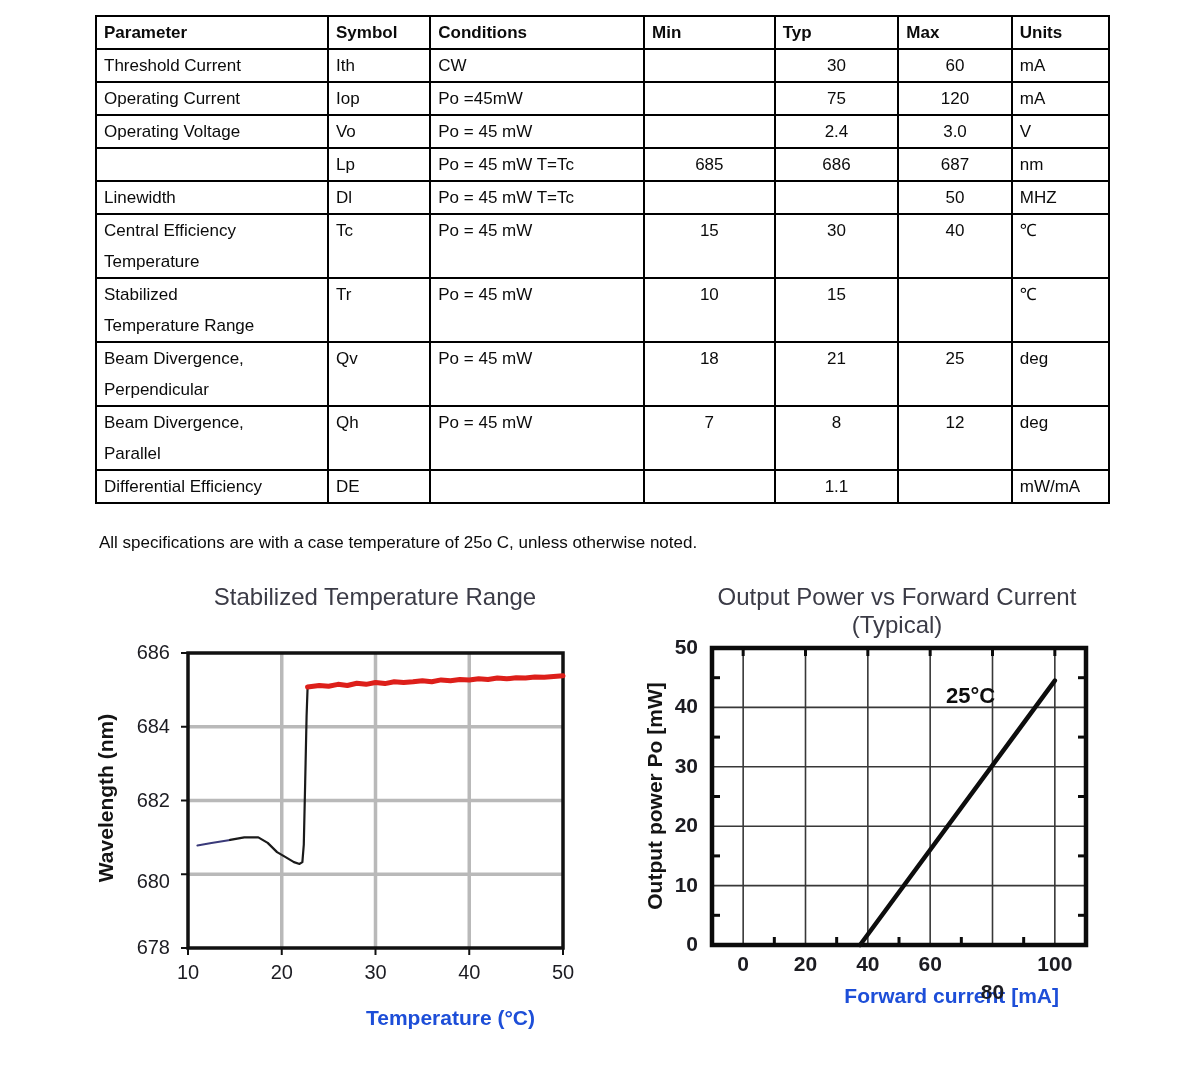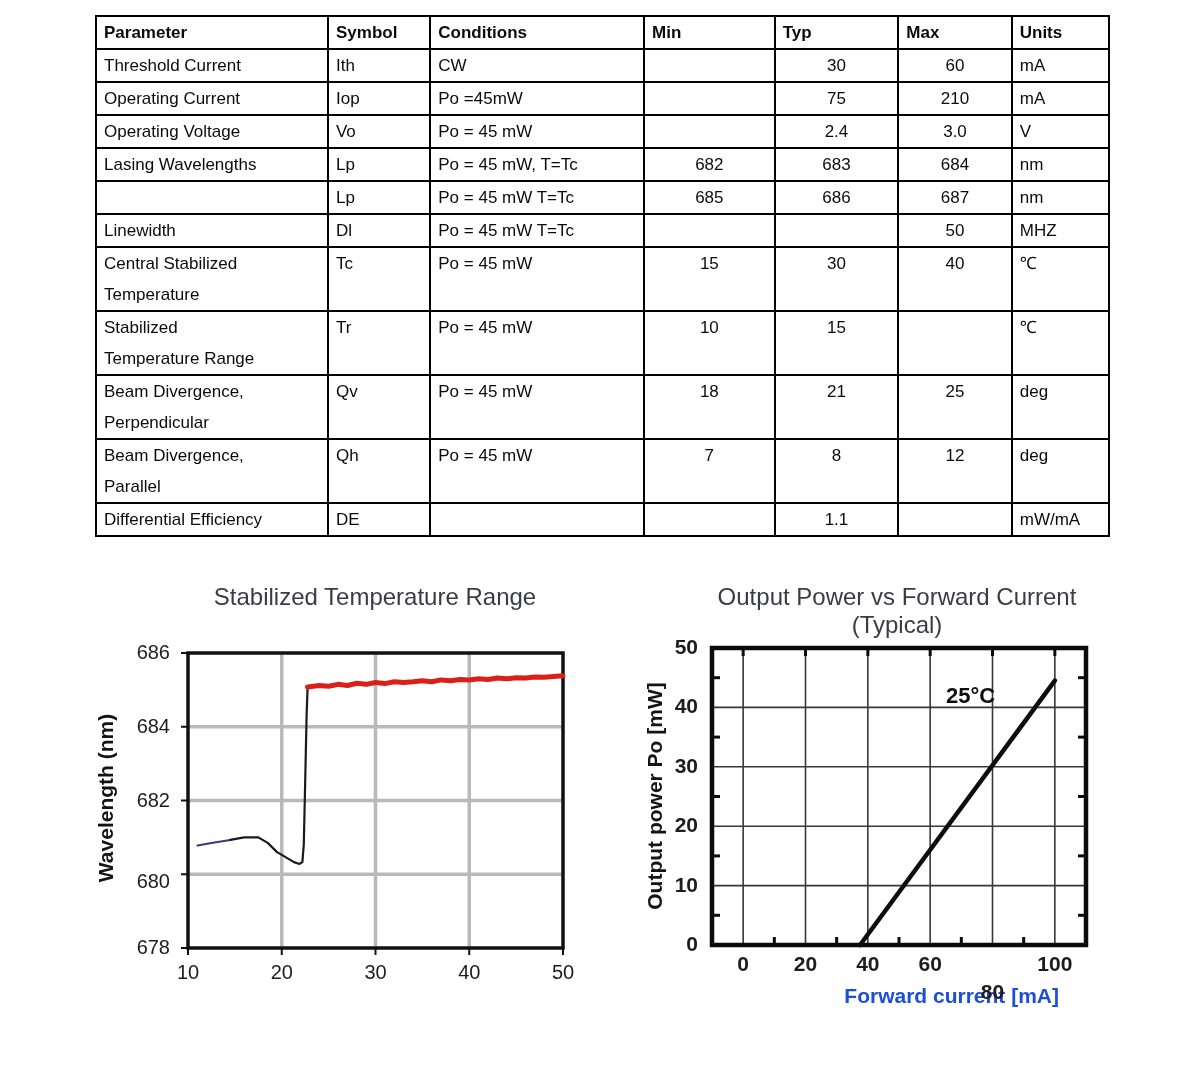--- a/index.html
+++ b/index.html
@@ -75,61 +75,52 @@
           <td class="num">30</td>
           <td class="num">60</td>
           <td>mA</td>
         </tr>
         <tr>
           <td>Operating Current</td>
           <td>Iop</td>
           <td>Po =45mW</td>
           <td class="num"></td>
           <td class="num">75</td>
-          <td class="num">210</td>
+          <td class="num">120</td>
           <td>mA</td>
         </tr>
         <tr>
           <td>Operating Voltage</td>
           <td>Vo</td>
           <td>Po = 45 mW</td>
           <td class="num"></td>
           <td class="num">2.4</td>
           <td class="num">3.0</td>
           <td>V</td>
-        </tr>
-        <tr>
-          <td>Lasing Wavelengths</td>
-          <td>Lp</td>
-          <td>Po = 45 mW, T=Tc</td>
-          <td class="num">682</td>
-          <td class="num">683</td>
-          <td class="num">684</td>
-          <td>nm</td>
         </tr>
         <tr>
           <td></td>
           <td>Lp</td>
           <td>Po = 45 mW T=Tc</td>
           <td class="num">685</td>
           <td class="num">686</td>
           <td class="num">687</td>
           <td>nm</td>
         </tr>
         <tr>
           <td>Linewidth</td>
           <td>Dl</td>
           <td>Po = 45 mW T=Tc</td>
           <td class="num"></td>
           <td class="num"></td>
           <td class="num">50</td>
           <td>MHZ</td>
         </tr>
         <tr>
-          <td>Central Stabilized
+          <td>Central Efficiency
 Temperature</td>
           <td>Tc</td>
           <td>Po = 45 mW</td>
           <td class="num">15</td>
           <td class="num">30</td>
           <td class="num">40</td>
           <td>℃</td>
         </tr>
         <tr>
           <td>Stabilized
@@ -166,20 +157,21 @@
           <td>DE</td>
           <td></td>
           <td class="num"></td>
           <td class="num">1.1</td>
           <td class="num"></td>
           <td>mW/mA</td>
         </tr>
       </tbody>
   </table>
 
+  <div id="footnote">All specifications are with a case temperature of 25o C, unless otherwise noted.</div>
 
   <div class="chart-title" style="left:145px;top:583px;width:460px;">Stabilized Temperature Range</div>
   <svg id="c1svg" style="left:178px;top:649px;" width="390" height="312" viewBox="0 0 390 312">
       <line x1="103.75" y1="4" x2="103.75" y2="299" stroke="#b9b9b9" stroke-width="3.5"></line>
       <line x1="197.5" y1="4" x2="197.5" y2="299" stroke="#b9b9b9" stroke-width="3.5"></line>
       <line x1="291.25" y1="4" x2="291.25" y2="299" stroke="#b9b9b9" stroke-width="3.5"></line>
       <line x1="10" y1="225.25" x2="385" y2="225.25" stroke="#b9b9b9" stroke-width="3.5"></line>
       <line x1="10" y1="151.5" x2="385" y2="151.5" stroke="#b9b9b9" stroke-width="3.5"></line>
       <line x1="10" y1="77.75" x2="385" y2="77.75" stroke="#b9b9b9" stroke-width="3.5"></line>
       <line x1="10" y1="299" x2="10" y2="306" stroke="#111" stroke-width="2"></line>
@@ -191,20 +183,21 @@
       <line x1="3" y1="225.25" x2="10" y2="225.25" stroke="#111" stroke-width="2"></line>
       <line x1="3" y1="151.5" x2="10" y2="151.5" stroke="#111" stroke-width="2"></line>
       <line x1="3" y1="77.75" x2="10" y2="77.75" stroke="#111" stroke-width="2"></line>
       <line x1="3" y1="4" x2="10" y2="4" stroke="#111" stroke-width="2"></line>
       <rect x="10" y="4" width="375" height="295" fill="none" stroke="#111" stroke-width="3.5"></rect>
       <polyline points="19.375,196.487500000001 33.4375,193.90624999999915 52.1875,190.95625000000183" fill="none" stroke="#3a3a7a" stroke-width="2" stroke-linejoin="round" stroke-linecap="round"></polyline>
       <polyline points="52.1875,190.95625000000183 66.25,188.375 80.3125,188.375 89.6875,193.90624999999915 99.0625,203.12499999999915 108.4375,208.65624999999832 115.93750000000001,213.08124999999848 121.5625,214.925000000001 124.375,213.08124999999848 125.78125000000001,195.75000000000168 127.1875,133.0625 128.59375,66.68750000000168 129.53125,40.13750000000067" fill="none" stroke="#1a1a1a" stroke-width="2.2" stroke-linejoin="round" stroke-linecap="round"></polyline>
       <polyline points="129.53125,37.92499999999849 141.25,36.44999999999983 150.625,37.18749999999916 160,35.34375000000084 169.375,36.44999999999983 178.75,34.237500000001845 188.125,35.34375000000084 197.5,33.49999999999832 206.875,34.60625000000151 216.25000000000003,32.762499999998994 225.62499999999997,33.49999999999832 235,32.762499999998994 244.375,31.65625 253.75,32.762499999998994 263.125,30.91875000000067 272.5,31.65625 281.875,30.550000000001006 291.25,30.91875000000067 300.625,29.812500000001677 310,30.550000000001006 319.375,29.074999999998155 328.75,29.812500000001677 338.125,28.70624999999849 347.5,29.074999999998155 356.875,27.96874999999916 366.25,28.337499999998826 375.625,27.599999999999497 385,26.862500000000168" fill="none" stroke="#dd1f1a" stroke-width="5" stroke-linejoin="round" stroke-linecap="round"></polyline>
     </svg>
   <div class="axis-title-y" style="left:-54px;top:786px;">Wavelength (nm)</div>
+  <div class="axis-title-x" style="left:215px;top:1006px;">Temperature (°C)</div>
 
   <div class="chart-title" style="left:667px;top:583px;width:460px;">Output Power vs Forward Current</div>
   <div class="chart-title" style="left:667px;top:611px;width:460px;">(Typical)</div>
   <svg id="c2svg" style="left:702px;top:644px;" width="392" height="312" viewBox="0 0 392 312">
       <line x1="41.166666666666664" y1="4" x2="41.166666666666664" y2="301" stroke="#383838" stroke-width="1.6"></line>
       <line x1="103.5" y1="4" x2="103.5" y2="301" stroke="#383838" stroke-width="1.6"></line>
       <line x1="165.83333333333334" y1="4" x2="165.83333333333334" y2="301" stroke="#383838" stroke-width="1.6"></line>
       <line x1="228.16666666666669" y1="4" x2="228.16666666666669" y2="301" stroke="#383838" stroke-width="1.6"></line>
       <line x1="290.5" y1="4" x2="290.5" y2="301" stroke="#383838" stroke-width="1.6"></line>
       <line x1="352.8333333333333" y1="4" x2="352.8333333333333" y2="301" stroke="#383838" stroke-width="1.6"></line>

